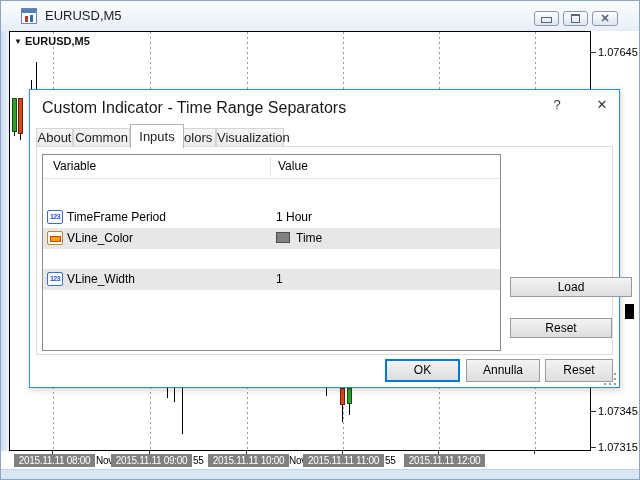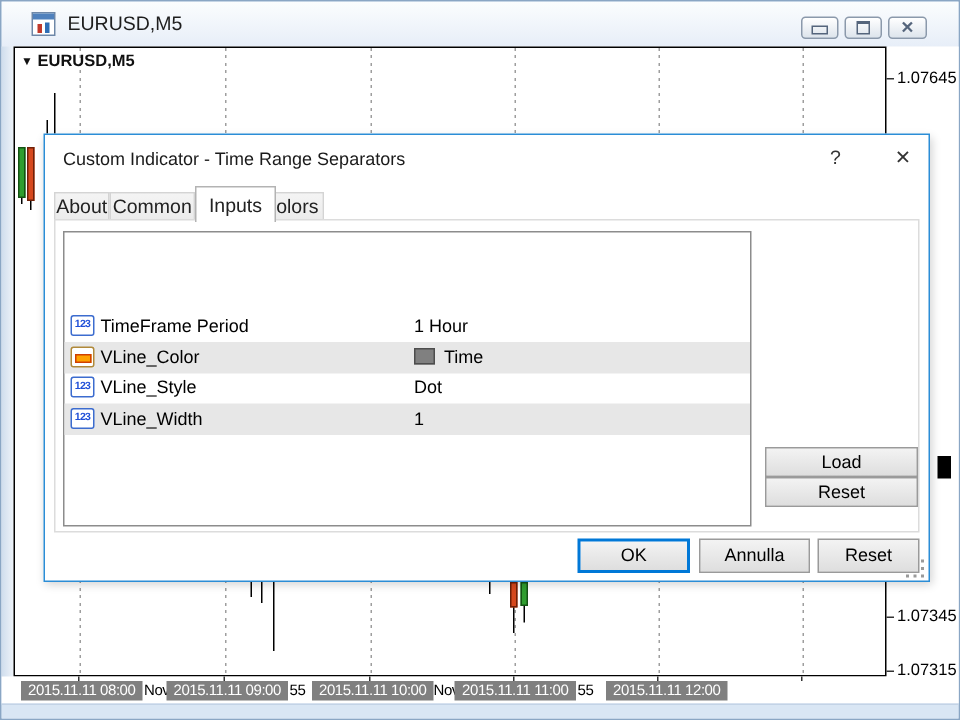--- a/index.html
+++ b/index.html
@@ -41,21 +41,21 @@
   #price-marker{position:absolute;left:33px;width:9px;height:15px;background:#000;}
   
   #time-scale{position:absolute;left:0;top:450px;width:640px;height:18px;background:#fff;}
   .ttick{position:absolute;top:0;width:1px;height:3px;background:#333;}
   .tlabel{position:absolute;top:3px;height:13px;width:81px;background:#808080;color:#fff;
     font-size:10px;line-height:13px;text-align:center;letter-spacing:-0.3px;}
   .tover{position:absolute;top:3px;height:13px;font-size:10px;line-height:13px;color:#000;letter-spacing:-0.3px;}
   
   #dialog{position:absolute;left:28px;top:88px;width:589px;height:297px;background:#fff;
     border:1px solid #2b8dd6;box-sizing:content-box;box-shadow:1px 2px 6px rgba(0,0,0,0.18);}
-  #dlg-title{position:absolute;left:12px;top:9px;font-size:12px;color:#1a1a1a;}
+  #dlg-title{position:absolute;left:12px;top:9px;font-size:16px;color:#1a1a1a;}
   #dlg-help{position:absolute;left:517px;top:5px;width:20px;height:20px;text-align:center;font-size:13px;color:#333;line-height:20px;}
   #dlg-close{position:absolute;left:560px;top:5px;width:24px;height:20px;text-align:center;font-size:13px;color:#333;line-height:20px;}
   .tab{position:absolute;top:38px;height:19px;background:linear-gradient(#f4f4f4,#ebebeb);
     border:1px solid #d4d4d4;border-bottom:none;box-sizing:border-box;
     font-size:13px;color:#222;text-align:center;line-height:18px;}
   .tab.active{top:34px;height:24px;background:#fff;border:1px solid #b3b3b3;border-bottom:none;z-index:3;line-height:24px;}
   #tab-pane{position:absolute;left:6px;top:56px;width:577px;height:209px;background:#fff;border:1px solid #dcdcdc;box-sizing:border-box;}
   
   #param-table{position:absolute;left:12px;top:64px;width:459px;height:197px;background:#fff;
     border:1px solid #8c8c8c;box-sizing:border-box;z-index:4;font-size:12px;color:#000;}
@@ -70,21 +70,21 @@
   .icon123{position:absolute;left:4px;top:3px;width:16px;height:14px;background:#fff;border:1px solid #3c6ccf;
     border-radius:2px;box-sizing:border-box;font-size:7px;font-weight:bold;color:#1f4fd8;text-align:center;line-height:12px;letter-spacing:-0.5px;}
   .iconcolor{position:absolute;left:4px;top:3px;width:16px;height:14px;background:#fff;border:1px solid #b0893a;
     border-radius:2px;box-sizing:border-box;}
   .iconcolor .bar{position:absolute;left:2px;top:4px;width:9px;height:4px;background:#ffa200;border:1px solid #d04000;}
   .swatch{position:absolute;left:233px;top:4px;width:14px;height:11px;border:1px solid #4d4d4d;box-sizing:border-box;}
   .swatch + .pvalue{left:253px;}
   
   .dbtn{position:absolute;height:20px;background:linear-gradient(#f3f3f3,#dedede);border:1px solid #9a9a9a;
     box-sizing:border-box;font-size:12px;color:#000;text-align:center;line-height:18px;}
-  #btn-load{left:480px;top:208px;width:102px;}
+  #btn-load{left:480px;top:187px;width:122px;}
   #btn-save{left:480px;top:228px;width:102px;}
   #btn-ok{left:355px;top:269px;width:75px;height:23px;border:2px solid #0078d7;line-height:19px;}
   #btn-cancel{left:436px;top:269px;width:74px;height:23px;line-height:21px;}
   #btn-reset{left:515px;top:269px;width:68px;height:23px;line-height:21px;}
   #grip{position:absolute;left:577px;top:286px;width:9px;height:9px;}
   #grip i{position:absolute;width:2px;height:2px;background:#9a9a9a;}
   #grip i:nth-child(1){left:7px;top:7px;} #grip i:nth-child(2){left:7px;top:2px;}
   #grip i:nth-child(3){left:2px;top:7px;} #grip i:nth-child(4){left:7px;top:-3px;}
   #grip i:nth-child(5){left:-3px;top:7px;}
 </style>
@@ -177,42 +177,43 @@
 
   <div id="dialog">
     <div id="dlg-title">Custom Indicator - Time Range Separators</div>
     <div id="dlg-help">?</div>
     <div id="dlg-close">✕</div>
 
     <div class="tab" style="left:6px;width:37px">About</div>
     <div class="tab" style="left:43px;width:57px">Common</div>
     <div class="tab active" style="left:100px;width:54px">Inputs</div>
     <div class="tab" style="left:141px;width:45px">Colors</div>
+    <div class="tab" style="left:186px;width:68px">Visualization</div>
 
     <div id="tab-pane"></div>
 
     <div id="param-table">
+      <div id="tbl-header">
+        <span class="h1">Variable</span>
+        <div id="col-divider"></div>
+        <span class="h2">Value</span>
+      </div>
       <div class="prow" style="top:24px">
         <div class="icon123">123</div>
         <span class="pname">TimeFrame Period</span>
         <span class="pvalue">1 Hour</span>
       </div>
       <div class="prow alt" style="top:45px">
         <div class="iconcolor">
             <div class="bar"></div>
           </div>
         <span class="pname">VLine_Color</span>
         <div class="swatch" style="background:#808080"></div>
         <span class="pvalue">Time</span>
       </div>
-      <div class="prow" style="top:65px">
-        <div class="icon123">123</div>
-        <span class="pname">VLine_Style</span>
-        <span class="pvalue">Dot</span>
-      </div>
       <div class="prow alt" style="top:86px">
         <div class="icon123">123</div>
         <span class="pname">VLine_Width</span>
         <span class="pvalue">1</span>
       </div>
     </div>
 
     <div class="dbtn" id="btn-load">Load</div>
     <div class="dbtn" id="btn-save">Reset</div>
     <div class="dbtn" id="btn-ok">OK</div>

